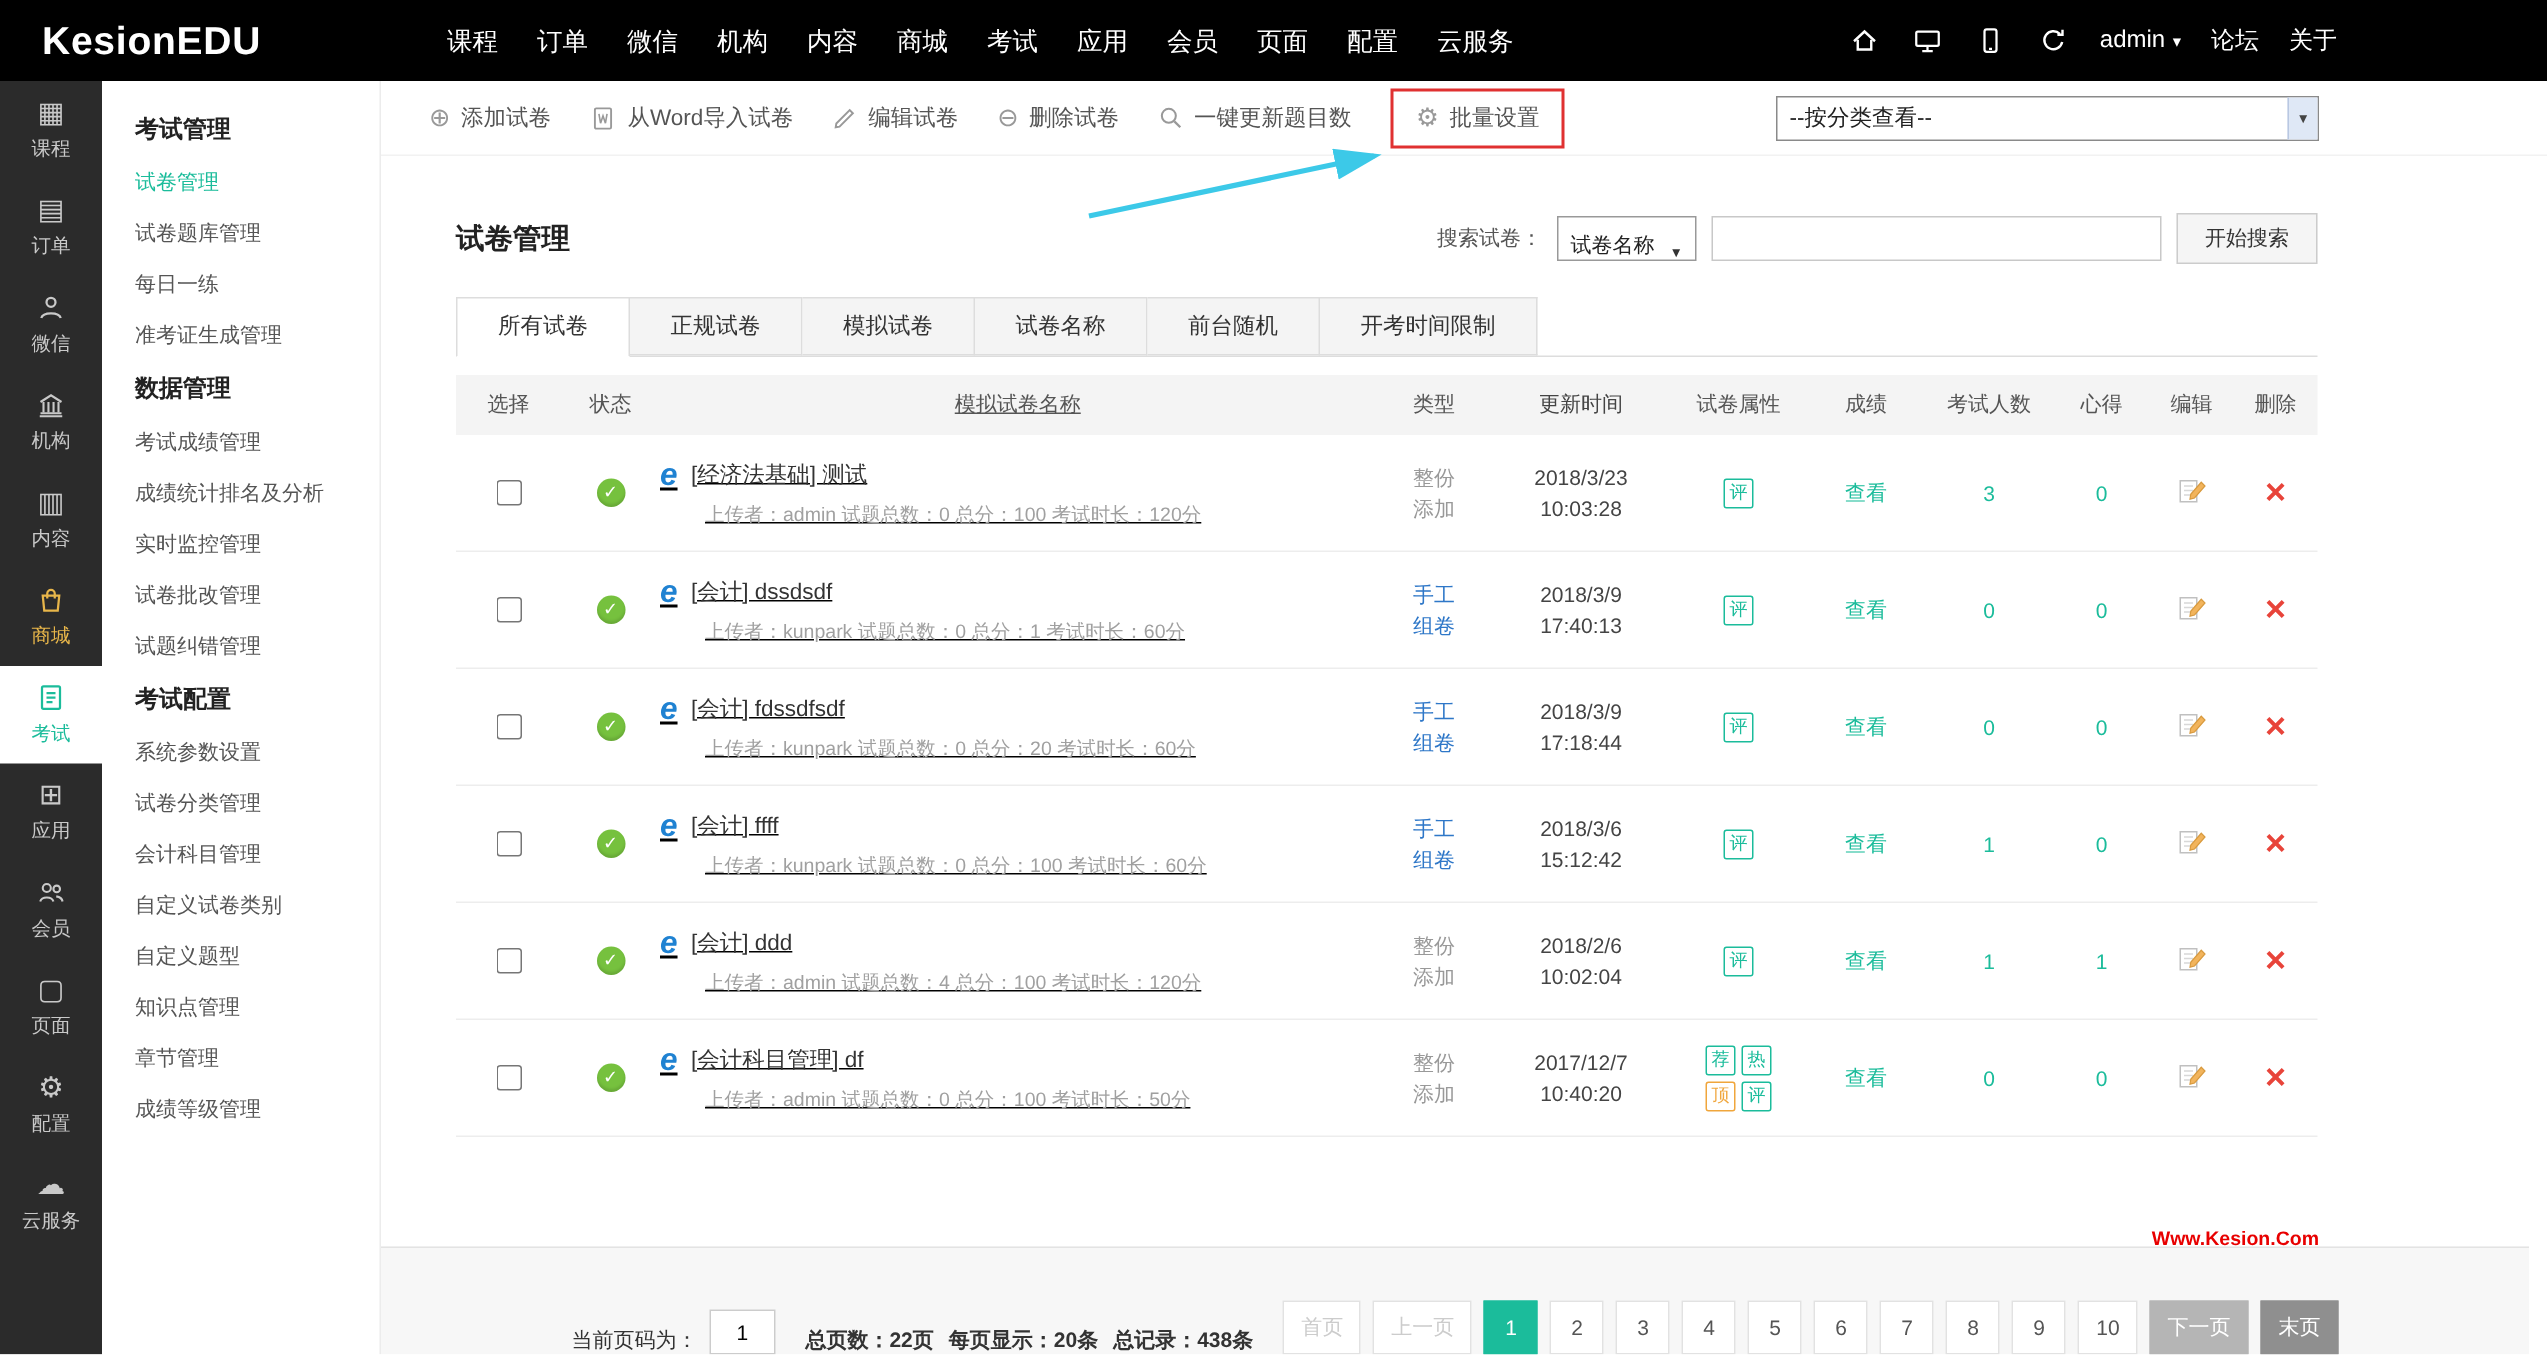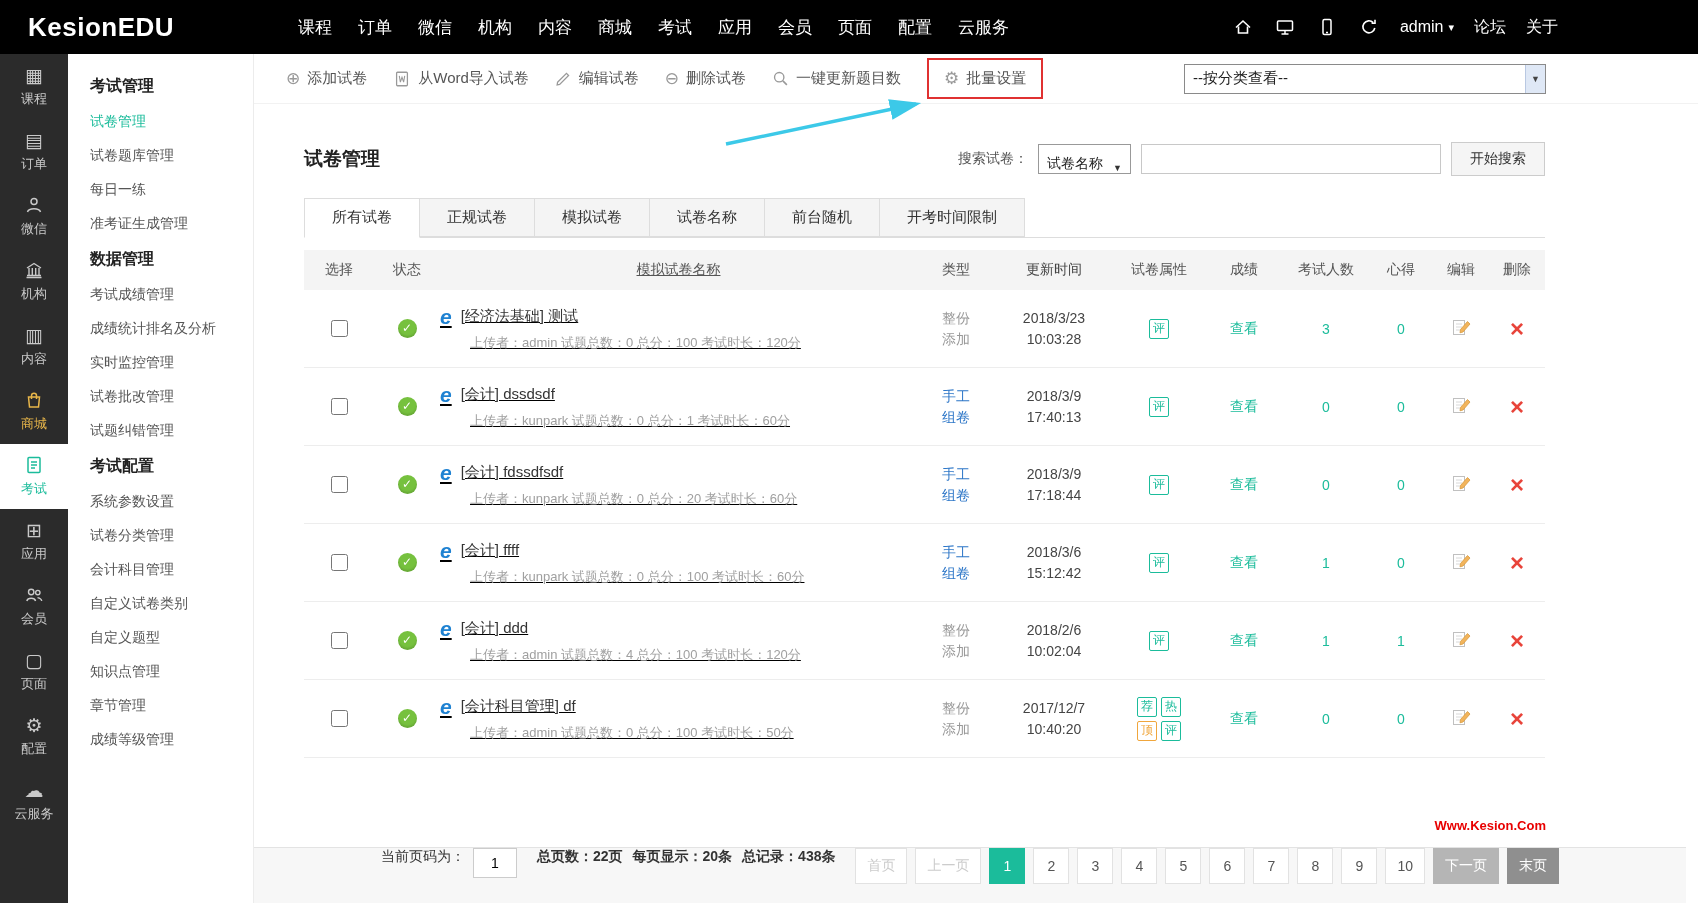--- a/index.html
+++ b/index.html
@@ -99,22 +99,22 @@
   .c-time { color:#444; }
   .badges { display:flex; flex-wrap:wrap; gap:4px; width:48px; margin:0 auto; justify-content:center; }
   .badge { width:20px; height:20px; border:1px solid #1bbc9b; color:#1bbc9b; font-size:12px; border-radius:2px;
            display:flex; align-items:center; justify-content:center; }
   .badge.orange { border-color:#f0a63c; color:#f0a63c; }
   .lnk { color:#1bbc9b; cursor:pointer; }
   .edit-ic { cursor:pointer; display:inline-flex; }
   .del-ic { color:#e8443a; font-size:24px; font-weight:bold; line-height:1; cursor:pointer; }
 
   
-  .pagebar { position:absolute; left:0; right:12px; bottom:0; height:56px; background:#f7f7f7; border-top:1px solid #e3e3e3;
-             display:flex; align-items:flex-start; justify-content:center; gap:8px; font-size:14px; color:#333; }
+  .pagebar { position:absolute; left:0; right:12px; bottom:0; height:72px; background:#f7f7f7; border-top:1px solid #e3e3e3;
+             display:flex; align-items:flex-end; justify-content:center; gap:8px; font-size:14px; color:#333; }
   .pg-input { width:44px; height:30px; border:1px solid #ccc; text-align:center; font-size:14px; background:#fff; }
   .pg-summary { font-weight:bold; display:flex; gap:10px; margin:0 12px; }
   .pg-btn { min-width:36px; height:36px; padding:0 11px; display:flex; align-items:center; justify-content:center;
             background:#fff; border:1px solid #e2e2e2; color:#555; cursor:pointer; }
   .pg-btn.disabled { color:#ccc; }
   .pg-btn.current { background:#1bbc9b; border-color:#1bbc9b; color:#fff; }
   .pg-btn.dark { background:#b5b5b5; border-color:#b5b5b5; color:#fff; }
   .pg-btn.darker { background:#8f8f8f; border-color:#8f8f8f; color:#fff; }
 
   .watermark { position:absolute; right:152px; bottom:70px; color:#e80000; font-weight:bold; font-size:13px; z-index:7; }

